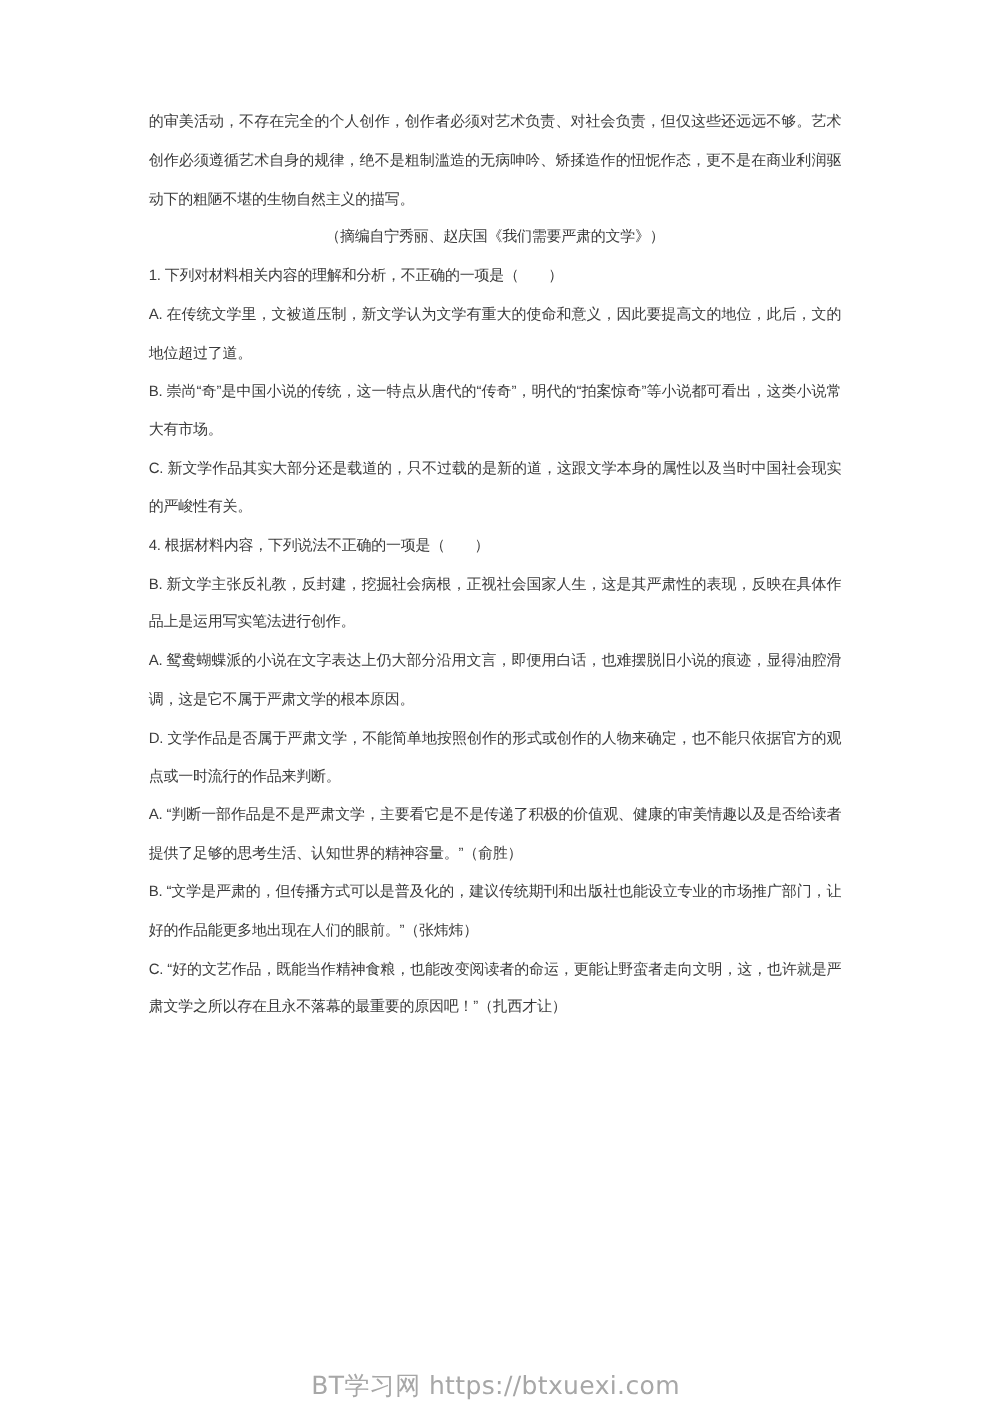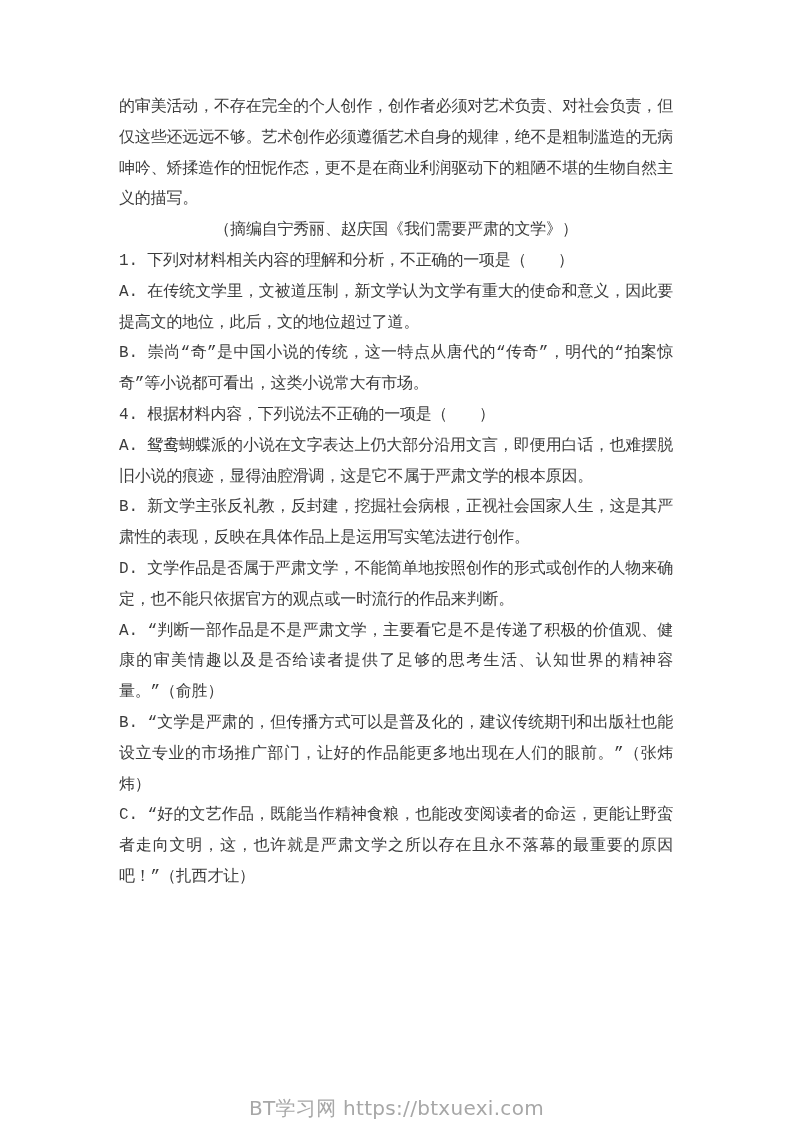--- a/index.html
+++ b/index.html
@@ -17,24 +17,24 @@
     position: absolute;
     left: 0;
     top: 0;
     width: 793px;
     height: 1122px;
     background: #ffffff;
   }
   .doc-content {
     position: absolute;
     left: 119px;
-    top: 92px;
+    top: 82px;
     width: 554px;
-    font-family: Liberation Mono, monospace;
-    font-size: 16px;
+    font-family: Liberation Sans, sans-serif;
+    font-size: 12px;
     line-height: 30.8px;
     color: #3b3b3b;
     text-align: justify;
     letter-spacing: -0.2px;
   }
   .doc-content p {
     margin: 0;
     padding: 0;
   }
   .doc-content p.attribution {
@@ -58,23 +58,24 @@
 <body>
 
 <div class="doc-page">
 
   <div class="doc-content">
     <p>的审美活动，不存在完全的个人创作，创作者必须对艺术负责、对社会负责，但仅这些还远远不够。艺术创作必须遵循艺术自身的规律，绝不是粗制滥造的无病呻吟、矫揉造作的忸怩作态，更不是在商业利润驱动下的粗陋不堪的生物自然主义的描写。</p>
     <p class="attribution">（摘编自宁秀丽、赵庆国《我们需要严肃的文学》）</p>
     <p>1. 下列对材料相关内容的理解和分析，不正确的一项是（　　）</p>
     <p>A. 在传统文学里，文被道压制，新文学认为文学有重大的使命和意义，因此要提高文的地位，此后，文的地位超过了道。</p>
     <p>B. 崇尚“奇”是中国小说的传统，这一特点从唐代的“传奇”，明代的“拍案惊奇”等小说都可看出，这类小说常大有市场。</p>
+    <p>C. 新文学作品其实大部分还是载道的，只不过载的是新的道，这跟文学本身的属性以及当时中国社会现实的严峻性有关。</p>
     <p>4. 根据材料内容，下列说法不正确的一项是（　　）</p>
+    <p>B. 新文学主张反礼教，反封建，挖掘社会病根，正视社会国家人生，这是其严肃性的表现，反映在具体作品上是运用写实笔法进行创作。</p>
     <p>A. 鸳鸯蝴蝶派的小说在文字表达上仍大部分沿用文言，即便用白话，也难摆脱旧小说的痕迹，显得油腔滑调，这是它不属于严肃文学的根本原因。</p>
-    <p>B. 新文学主张反礼教，反封建，挖掘社会病根，正视社会国家人生，这是其严肃性的表现，反映在具体作品上是运用写实笔法进行创作。</p>
     <p>D. 文学作品是否属于严肃文学，不能简单地按照创作的形式或创作的人物来确定，也不能只依据官方的观点或一时流行的作品来判断。</p>
     <p>A. “判断一部作品是不是严肃文学，主要看它是不是传递了积极的价值观、健康的审美情趣以及是否给读者提供了足够的思考生活、认知世界的精神容量。”（俞胜）</p>
     <p>B. “文学是严肃的，但传播方式可以是普及化的，建议传统期刊和出版社也能设立专业的市场推广部门，让好的作品能更多地出现在人们的眼前。”（张炜炜）</p>
     <p>C. “好的文艺作品，既能当作精神食粮，也能改变阅读者的命运，更能让野蛮者走向文明，这，也许就是严肃文学之所以存在且永不落幕的最重要的原因吧！”（扎西才让）</p>
   </div>
 
   <div class="watermark">BT学习网 https://btxuexi.com</div>
 
 </div>
 

